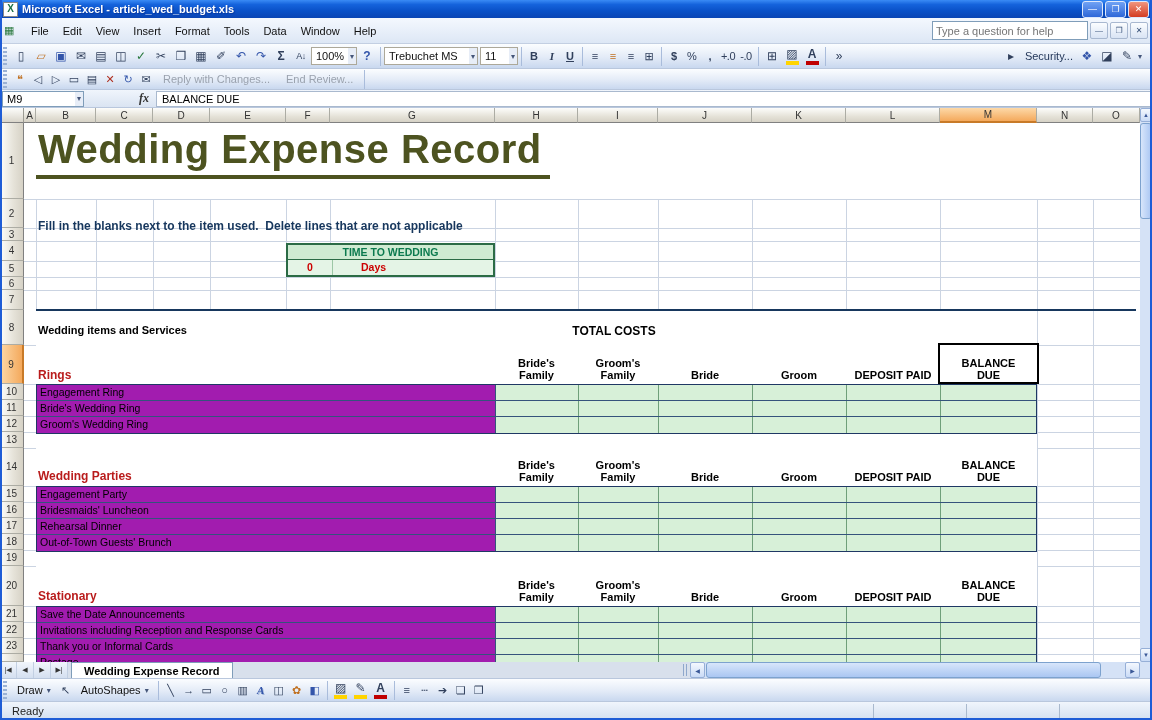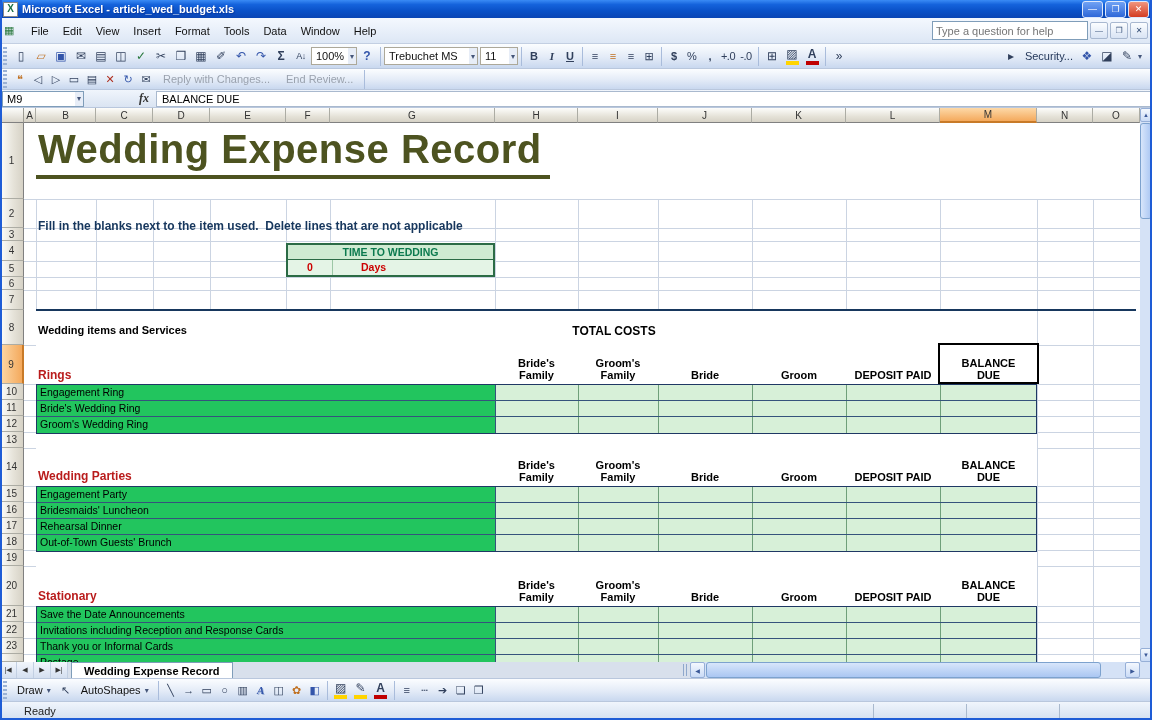--- a/index.html
+++ b/index.html
@@ -119,21 +119,21 @@
     font-weight:bold;color:#000;text-align:center;}
   .sec{position:absolute;left:14px;z-index:3;font-size:12px;font-weight:bold;color:#b91c1c;}
   .hcell{position:absolute;z-index:3;display:flex;align-items:flex-end;justify-content:center;
     text-align:center;font-weight:bold;font-size:11px;line-height:12px;white-space:pre-line;
     padding-bottom:3px;box-sizing:border-box;color:#000;}
   .item-block{position:absolute;left:12px;width:1001px;border:1px solid #1F3864;z-index:3;
     box-sizing:border-box;background:#fff;}
   .item-row{display:flex;height:16px;box-sizing:border-box;border-bottom:1px solid #35537C;}
   .item-row:last-child{border-bottom:none;}
   .item-label{width:459px;box-sizing:border-box;border-right:1px solid #35537C;
-    font-size:10.5px;line-height:15px;padding-left:3px;background:#22c55e;white-space:nowrap;
+    font-size:10.5px;line-height:15px;padding-left:3px;background:#a21caf;white-space:nowrap;
     overflow:hidden;color:#000;}
   .gc{box-sizing:border-box;background:#D7F0D8;border-right:1px solid #6FA07A;}
   .gc.w1{width:83px;}.gc.w2{width:80px;}.gc.w3{width:94px;}.gc.w4{width:94px;}
   .gc.w5{width:94px;}.gc.last{flex:1;border-right:none;}
   .active-cell{position:absolute;left:914px;top:220px;width:101px;height:41px;
     border:2px solid #000;z-index:6;box-sizing:border-box;}
 
   
   .vscroll{position:absolute;left:1140px;top:0;width:12px;height:554px;background:#D5E2F6;
     display:flex;flex-direction:column;}
@@ -168,21 +168,21 @@
     background:linear-gradient(180deg,#FBFDFF 0%,#E3EBF7 55%,#C9D8EF 100%);
     border-bottom:1px solid #B9C7DD;display:flex;align-items:center;box-sizing:border-box;}
   .tb-label{font-size:11px;color:#111;display:flex;align-items:center;gap:3px;padding:0 6px;}
   .wordart-glyph{font-family:"Liberation Serif",serif;font-weight:bold;font-style:italic;
     color:#3355AA;text-shadow:1px 1px 0 #A0B4D8;}
 
   
   .statusbar{position:absolute;left:0;top:702px;width:1152px;height:18px;
     background:linear-gradient(180deg,#F0F5FC,#D3DFF0);display:flex;align-items:center;
     font-size:11px;color:#222;box-sizing:border-box;}
-  .status-mode{padding-left:24px;flex:1;}
+  .status-mode{padding-left:12px;flex:1;}
   .status-pane{width:90px;height:14px;border-left:1px solid #A9B9CE;margin-right:2px;}
 
   .c-blue{color:#3355AA;}.c-green{color:#2B7A3F;}.c-red{color:#B03020;}
   .c-orange{color:#C07020;}
 </style>
 </head>
 <body>
 
 <div class="window">
 

